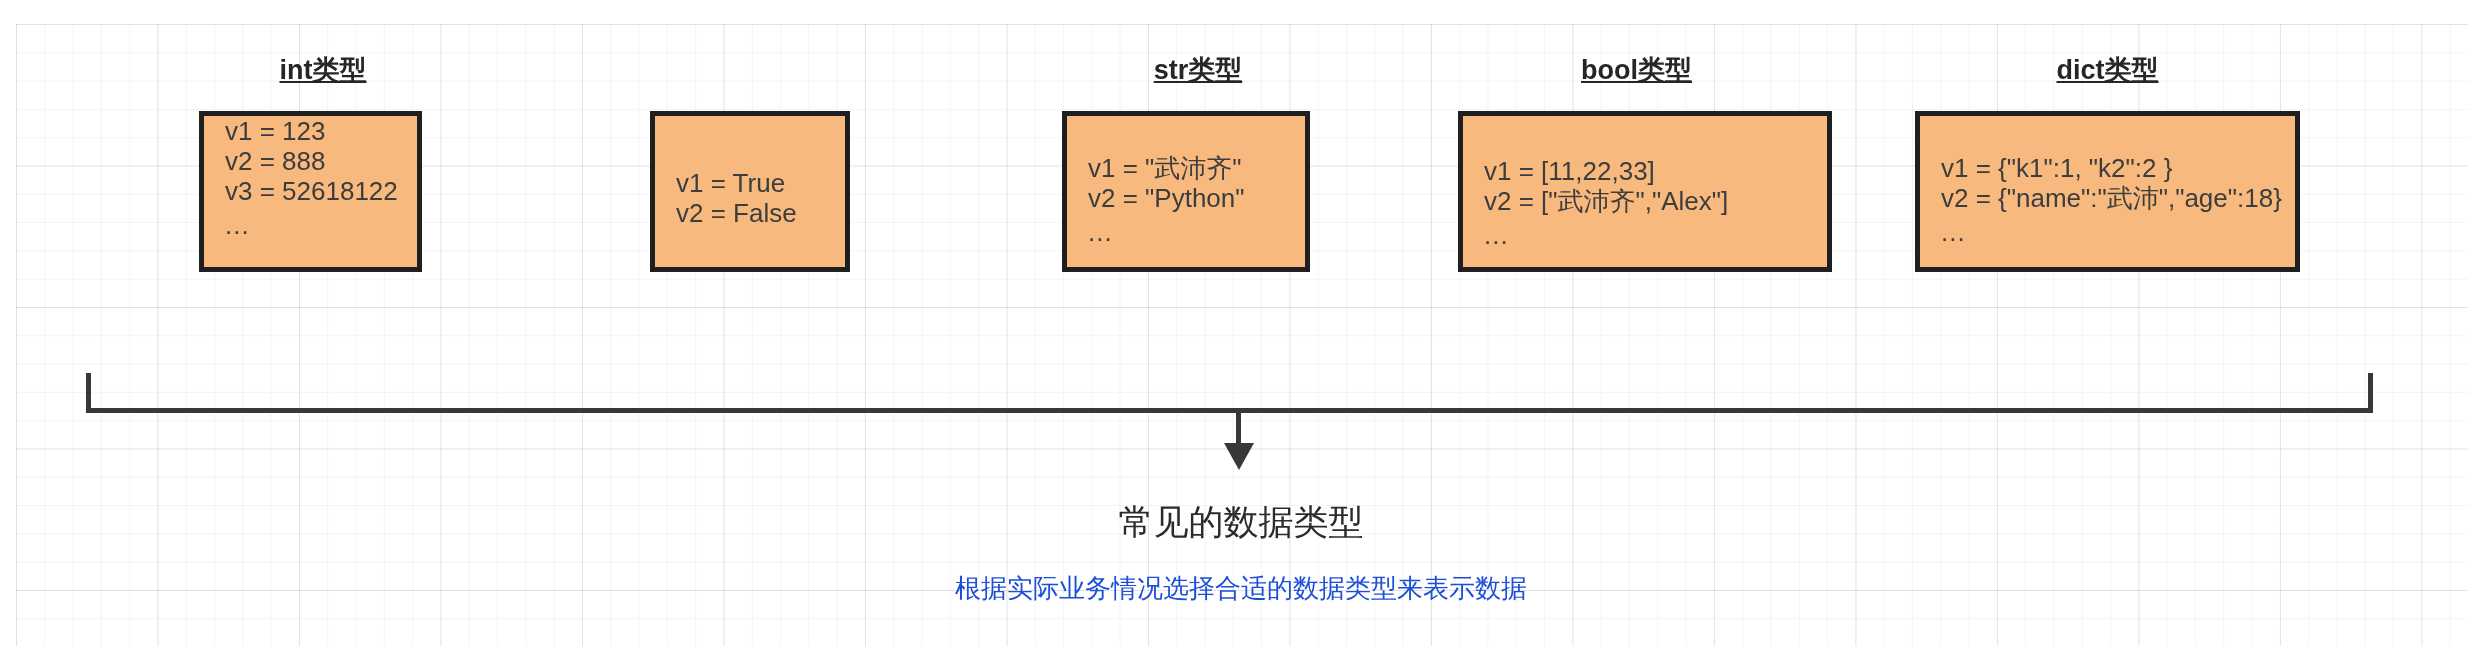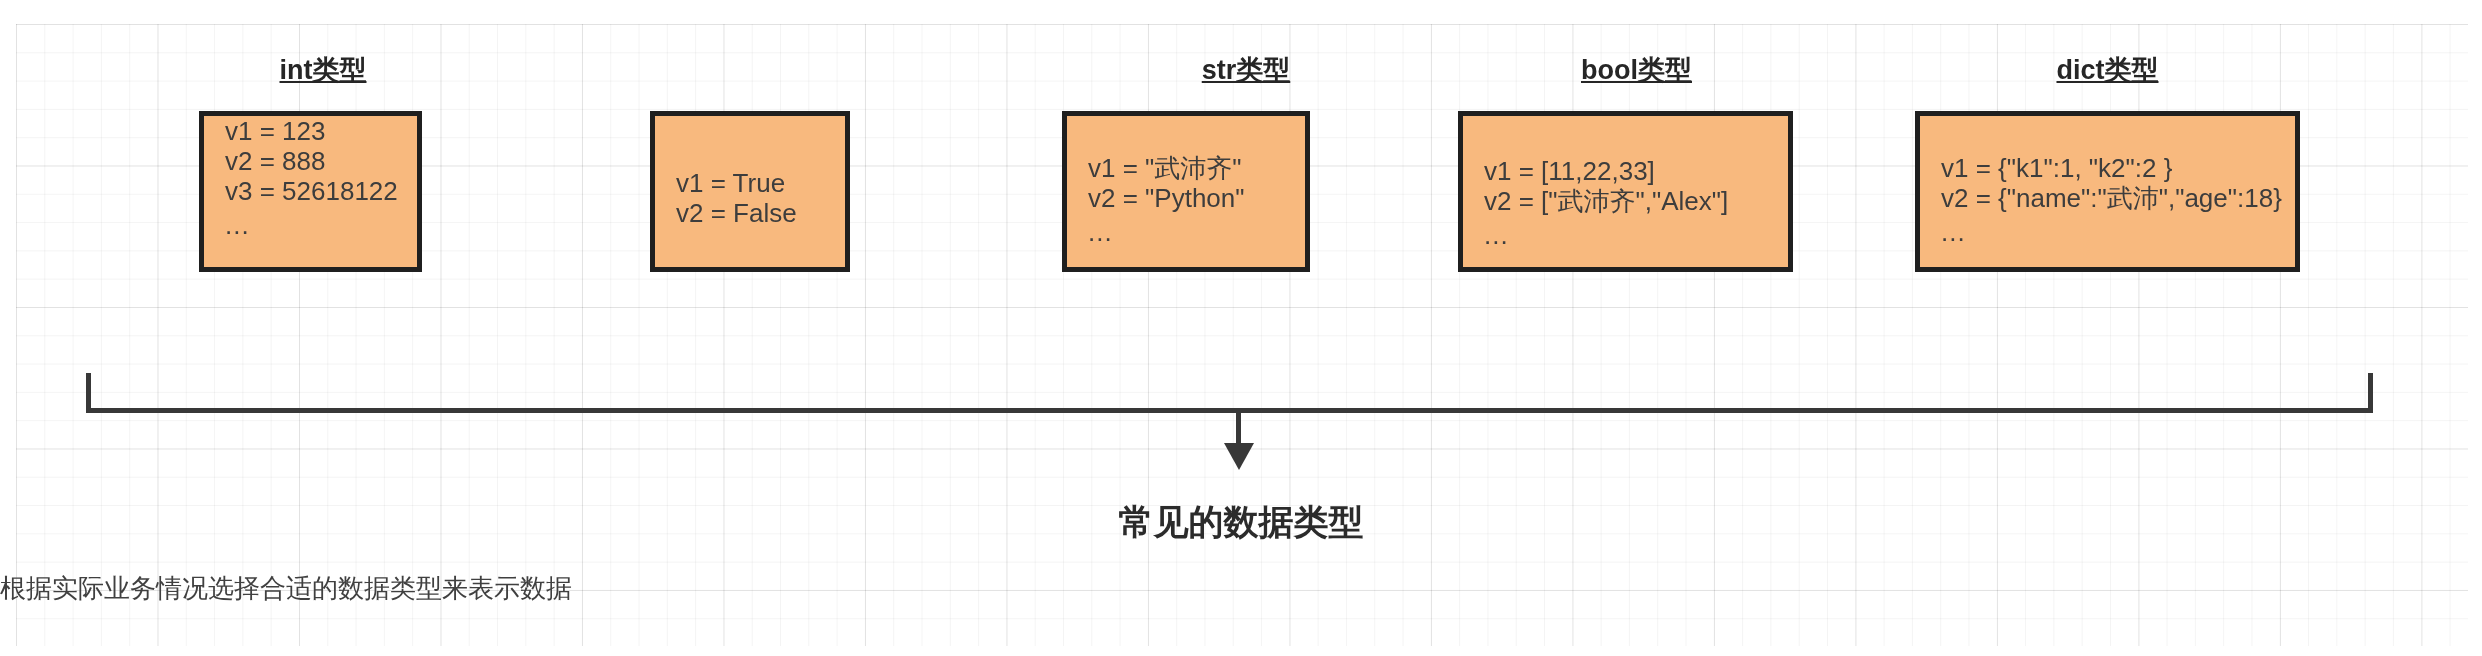--- a/index.html
+++ b/index.html
@@ -26,37 +26,37 @@
     text-align: center;
     font-size: 27px;
     font-weight: bold;
     color: #262626;
     line-height: 32px;
     white-space: nowrap;
     text-decoration: underline;
   }
   .t1 { left: 199px;  width: 248px; }
   .t2 { left: 650px;  width: 248px; }
-  .t3 { left: 1122px; width: 248px; }
+  .t3 { left: 1074px; width: 248px; }
   .t4 { left: 1458px; width: 357px; }
   .t5 { left: 1915px; width: 385px; }
 
   .type-box {
     position: absolute;
     top: 111px;
     height: 161px;
     background: #F8B97E;
     border: 5px solid #1f1f1f;
     padding-left: 21px;
     padding-right: 6px;
   }
   .b1 { left: 199px;  width: 223px; }
   .b2 { left: 650px;  width: 200px; padding-top: 52px; }
   .b3 { left: 1062px; width: 248px; padding-top: 37px; }
-  .b4 { left: 1458px; width: 335px; padding-top: 40px; }
+  .b4 { left: 1458px; width: 374px; padding-top: 40px; }
   .b5 { left: 1915px; width: 385px; padding-top: 37px; }
 
   .code-line {
     font-size: 26px;
     line-height: 30px;
     color: #3d3d3d;
     white-space: nowrap;
   }
   .code-line.more { margin-top: 7px; line-height: 24px; letter-spacing: 1px; }
 
@@ -88,31 +88,31 @@
     border-right: 15px solid transparent;
     border-top: 27px solid #383838;
   }
 
   .summary-title {
     position: absolute;
     left: 0; right: 0;
     top: 499px;
     text-align: center;
     font-size: 35px;
-    font-weight: bold;
+    font-weight: normal;
     color: #2b2b2b;
     white-space: nowrap;
   }
   .summary-subtitle {
     position: absolute;
     left: 0; right: 0;
     top: 571px;
-    text-align: left;
+    text-align: center;
     font-size: 26px;
-    color: #404040;
+    color: #1d4ed8;
     white-space: nowrap;
   }
 </style>
 </head>
 <body>
 
 <div class="stage">
   <div class="grid"></div>
 
   <div class="box-title t1">int类型</div>

